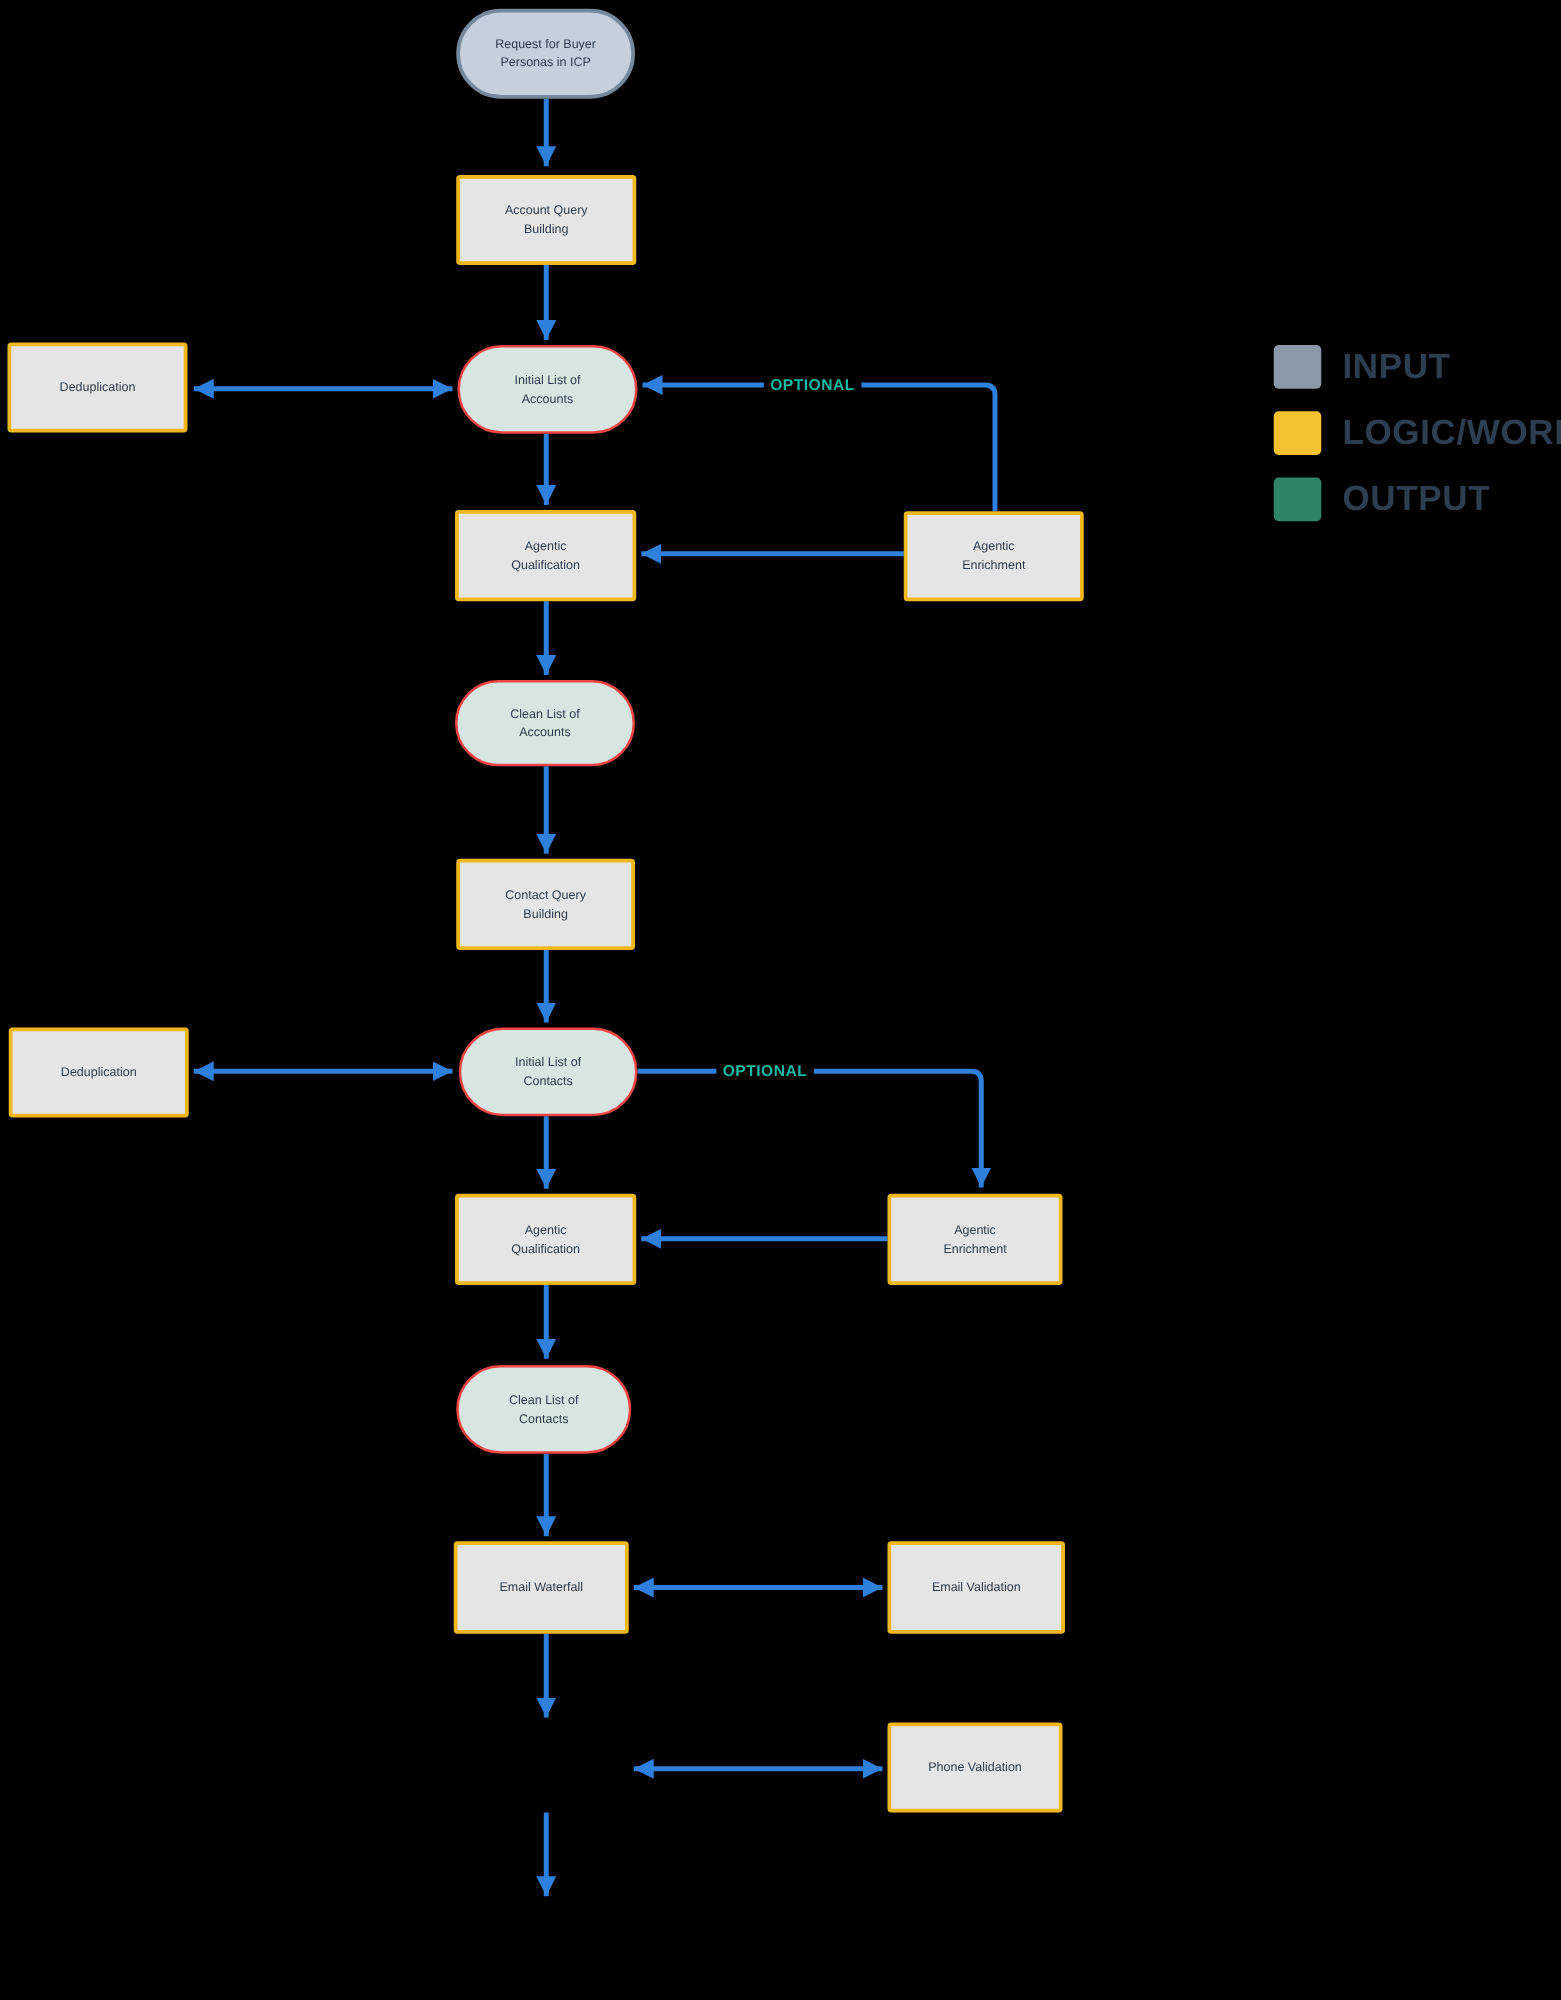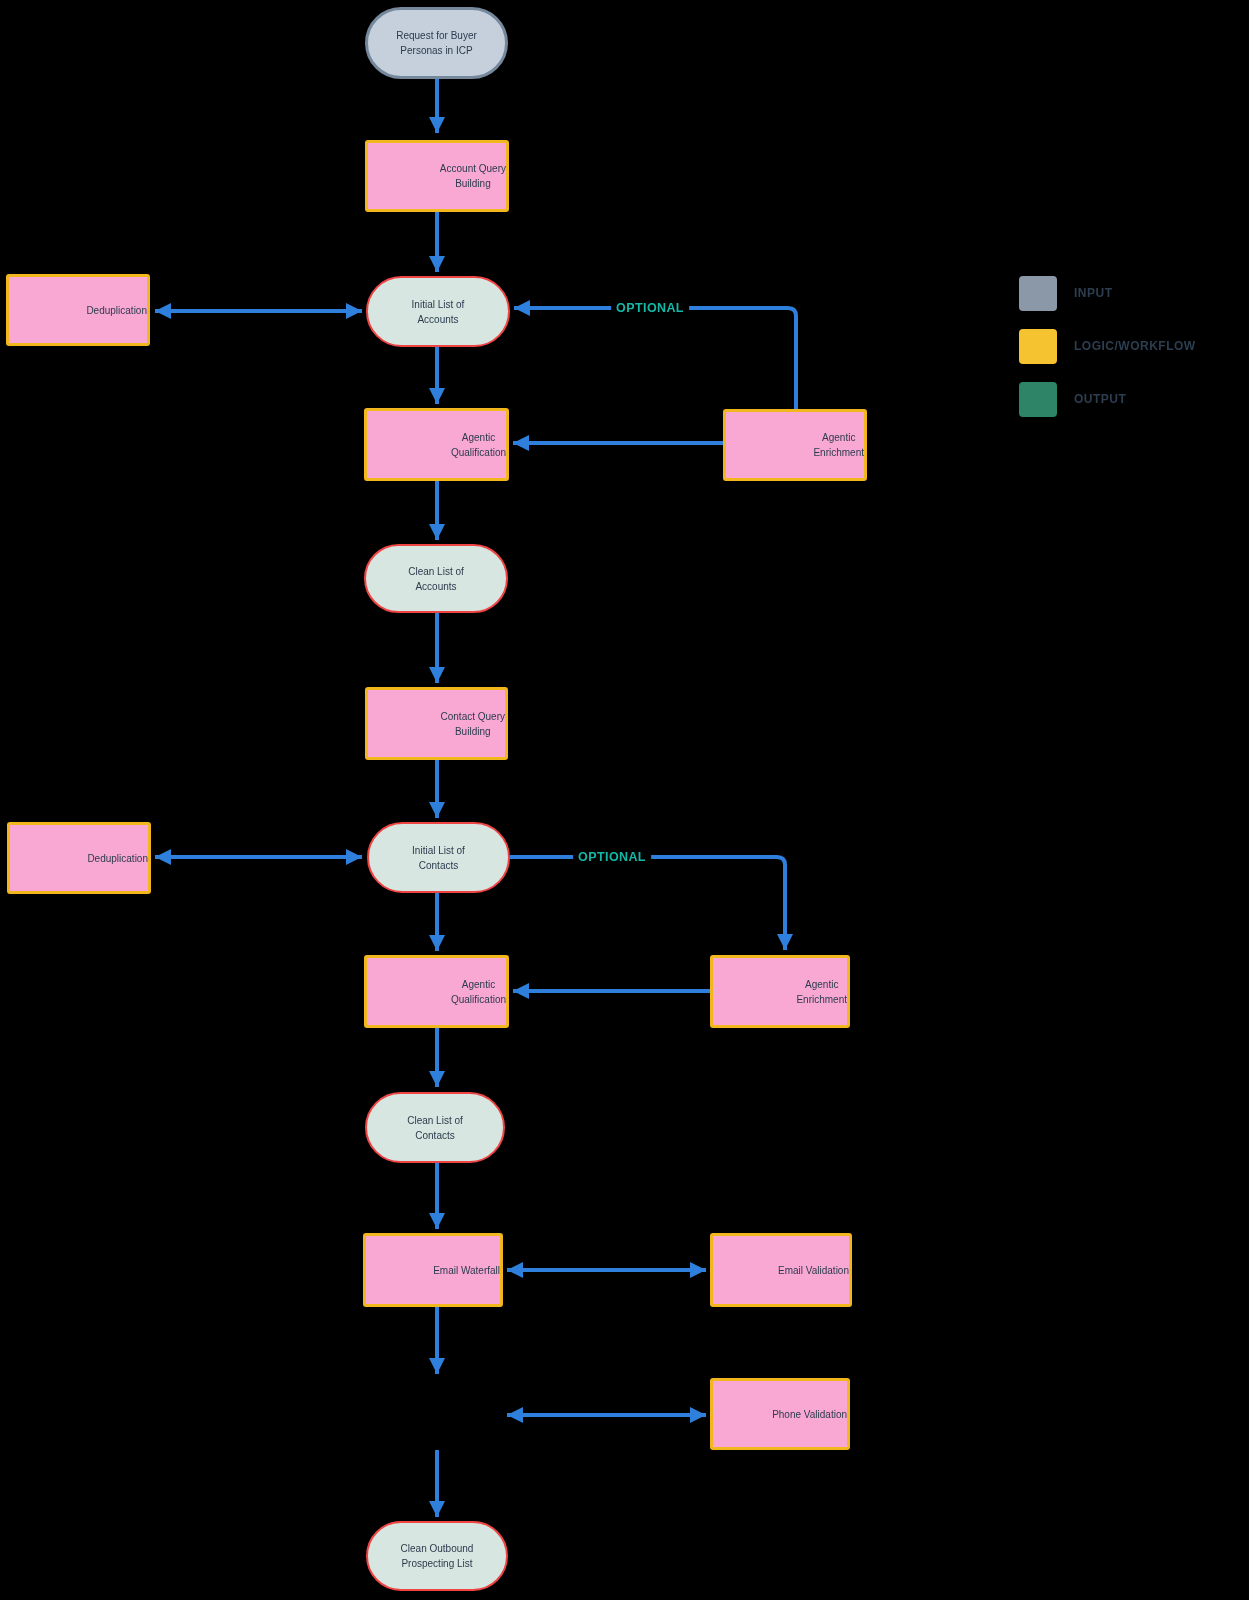--- a/index.html
+++ b/index.html
@@ -4,32 +4,32 @@
 <style>
   html,body{margin:0;padding:0;background:#000;}
   #canvas{position:relative;width:1249px;height:1600px;background:#000;overflow:hidden;
           font-family:"Liberation Sans", sans-serif;}
   #edges{position:absolute;left:0;top:0;width:1249px;height:1600px;}
   .node{position:absolute;display:flex;align-items:center;justify-content:center;
         box-sizing:border-box;text-align:center;font-size:10px;line-height:1.5;
         color:#2B3B4D;font-weight:500;z-index:2;}
   .node .lbl{white-space:pre-line;}
   .input{background:#C6D0DC;border:3px solid #76889B;border-radius:36px;}
-  .workflow{background:#f9a8d4;border:3px solid #F1B71C;border-radius:3px;justify-content:flex-end;}
+  .workflow{background:#e5e5e5;border:3px solid #F1B71C;border-radius:3px;}
   .output{background:#D8E6E1;border:2px solid #ef4444;border-radius:36px;}
   .opt{position:absolute;transform:translate(-50%,-50%);background:#000;color:#14b8a6;
        font-size:12.5px;font-weight:700;letter-spacing:0.4px;padding:0 5px;z-index:3;}
   .legend{position:absolute;left:1019px;top:275px;display:flex;flex-direction:column;
           gap:17px;z-index:2;}
   .legend-row{display:flex;align-items:center;height:36px;}
   .lg-sq{width:38px;height:35px;border-radius:4px;flex:0 0 auto;}
   .lg-input{background:#8A98A8;}
   .lg-workflow{background:#F6C330;}
   .lg-output{background:#2D8466;}
-  .lg-lbl{margin-left:17px;font-size:12px;font-weight:700;color:#2C3E50;
+  .lg-lbl{margin-left:17px;font-size:28px;font-weight:700;color:#2C3E50;
           letter-spacing:0.5px;white-space:nowrap;}
 </style>
 </head>
 <body>
 
 <div id="canvas">
 
   <svg id="edges" viewBox="0 0 1249 1600" xmlns="http://www.w3.org/2000/svg">
     <defs>
       <marker id="ah" viewBox="0 0 4 4" refX="4" refY="2" markerWidth="4" markerHeight="4" markerUnits="strokeWidth" orient="auto-start-reverse">
@@ -128,24 +128,20 @@
 
   <div class="node workflow" style="left:710px;top:1233px;width:142px;height:74px">
     <span class="lbl">Email Validation</span>
   </div>
 
 
   <div class="node workflow" style="left:710px;top:1378px;width:140px;height:72px">
     <span class="lbl">Phone Validation</span>
   </div>
 
-  <div class="node output" style="left:366px;top:1521px;width:142px;height:70px">
-    <span class="lbl">Clean Outbound
-Prospecting List</span>
-  </div>
 
   <div class="opt" style="left:650px;top:308px">OPTIONAL</div>
   <div class="opt" style="left:612px;top:857px">OPTIONAL</div>
 
   <div class="legend">
     <div class="legend-row">
       <div class="lg-sq lg-input"></div>
       <span class="lg-lbl">INPUT</span>
     </div>
     <div class="legend-row">

